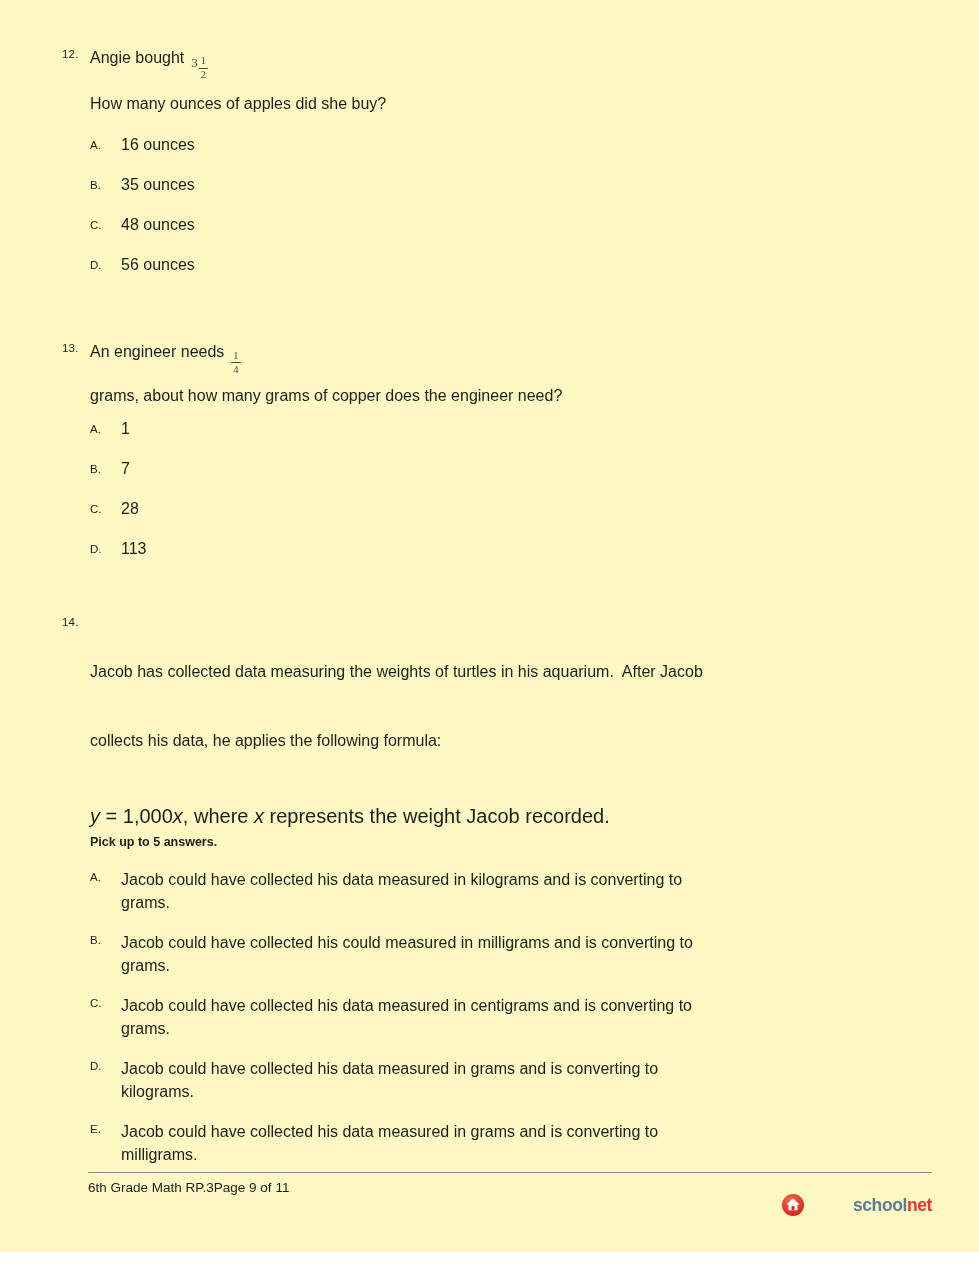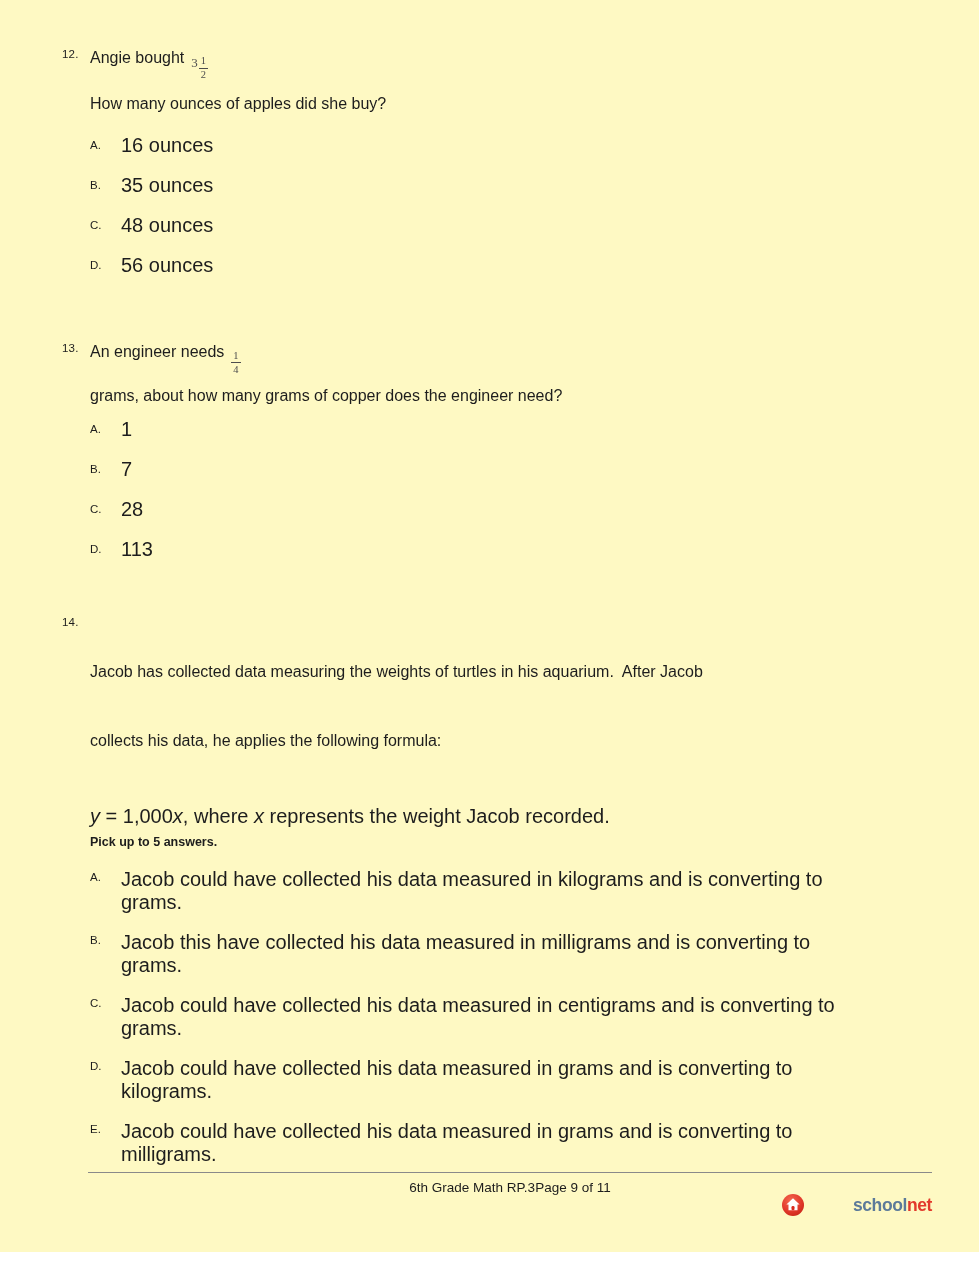--- a/index.html
+++ b/index.html
@@ -34,21 +34,21 @@
   }
   .mf-whole { font-size:13px; display:inline-block; vertical-align:5px; margin-right:1px; }
   .vfrac { display:inline-block; text-align:center; font-size:10.5px; line-height:1.15; vertical-align:middle; }
   .vfrac .fr-num { display:block; border-bottom:1px solid #4d4d4d; padding:0 2px 0.5px; }
   .vfrac .fr-den { display:block; padding-top:0.5px; }
 
   .options { margin-top:22px; }
   .option { display:flex; margin-bottom:22px; }
   .option:last-child { margin-bottom:0; }
   .opt-letter { flex:none; width:31px; font-size:11.5px; padding-top:3px; color:#1d1d1d; }
-  .opt-text { font-size:20px; line-height:18px; }
+  .opt-text { font-size:16px; line-height:18px; }
 
   
   .q13 { margin-top:66px; }
   .q13 .qline2 { margin-top:10px; }
   .q13 .options { margin-top:14px; }
 
   
   .q14 { margin-top:56px; }
   .para { font-size:16px; line-height:23px; white-space:pre-wrap; }
   .formula { font-size:20px; line-height:20px; margin-top:8px; white-space:pre-wrap; }
@@ -56,21 +56,21 @@
   .select-line { font-size:16px; line-height:20px; margin-top:27px; white-space:pre-wrap; }
   .select-line .it { font-style:italic; }
   .pick-line { font-size:12.5px; font-weight:bold; margin-top:9px; }
   .q14 .options { margin-top:19px; }
   .q14 .option { margin-bottom:17px; }
   .q14 .opt-text { line-height:23px; }
 
   
   .footer { position:absolute; left:88px; width:844px; top:1172px; }
   .footer-rule { border:none; border-top:1px solid #8a8a8a; margin:0; }
-  .footer-row { display:flex; justify-content:center; margin-top:7px; font-size:13.5px; color:#1d1d1d; }
+  .footer-row { display:flex; justify-content:flex-start; margin-top:7px; font-size:13.5px; color:#1d1d1d; }
   .logo-row { position:absolute; right:0; top:21px; display:flex; align-items:center;gap:44px; }
   .logo-circle { width:24px; height:24px; margin-right:4px; }
   .logo-text { font-size:17.5px; font-weight:bold; letter-spacing:-0.4px; }
   .logo-school { color:#5c7a9a; }
   .logo-net { color:#e2392b; }
 </style>
 </head>
 <body>
 
 <div class="page">
@@ -132,21 +132,21 @@
       </div>
       <div class="formula"><span class="it">y</span><span> = 1,000</span><span class="it">x</span><span>, where </span><span class="it">x</span><span> represents the weight Jacob recorded.</span></div>
       <div class="pick-line">Pick up to 5 answers.</div>
       <div class="options">
         <div class="option">
           <span class="opt-letter">A.</span>
           <span class="opt-text"><span>Jacob could have collected his data measured in kilograms and is converting to</span><br><span>grams.</span></span>
         </div>
         <div class="option">
           <span class="opt-letter">B.</span>
-          <span class="opt-text"><span>Jacob this have collected his data measured in milligrams and is converting to</span><br><span>grams.</span></span>
+          <span class="opt-text"><span>Jacob could have collected his could measured in milligrams and is converting to</span><br><span>grams.</span></span>
         </div>
         <div class="option">
           <span class="opt-letter">C.</span>
           <span class="opt-text"><span>Jacob could have collected his data measured in centigrams and is converting to</span><br><span>grams.</span></span>
         </div>
         <div class="option">
           <span class="opt-letter">D.</span>
           <span class="opt-text"><span>Jacob could have collected his data measured in grams and is converting to</span><br><span>kilograms.</span></span>
         </div>
         <div class="option">

